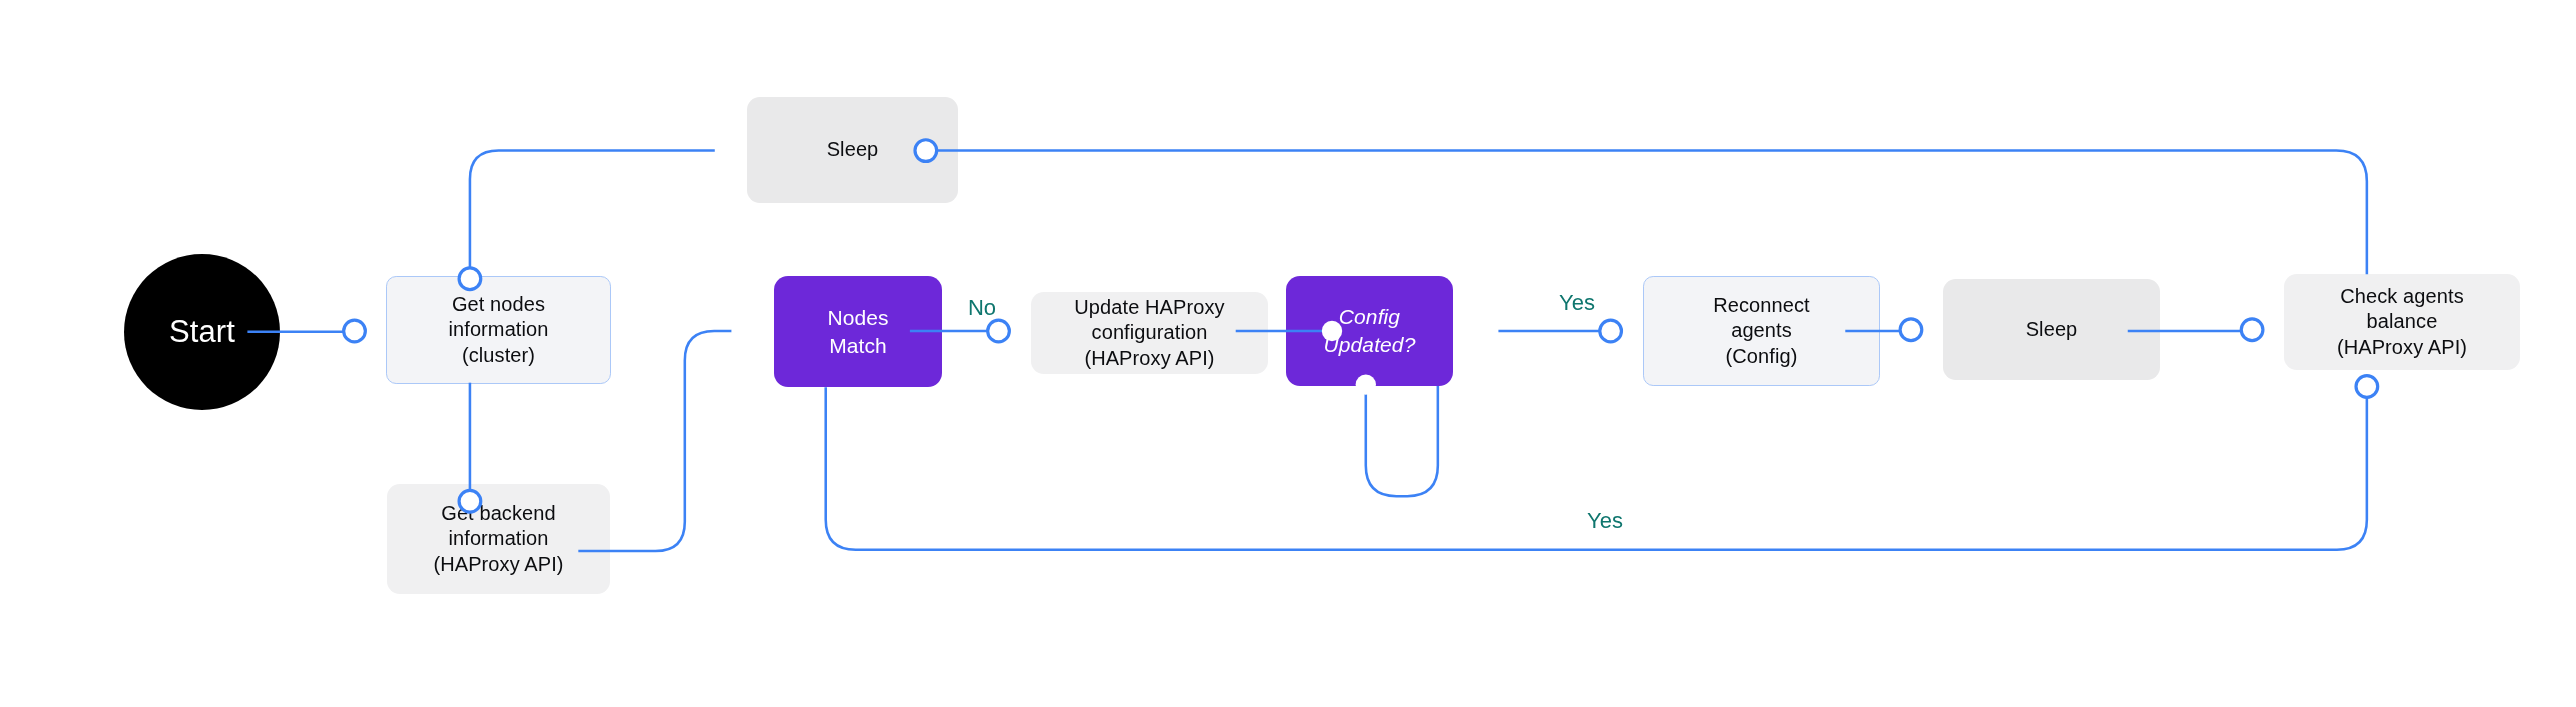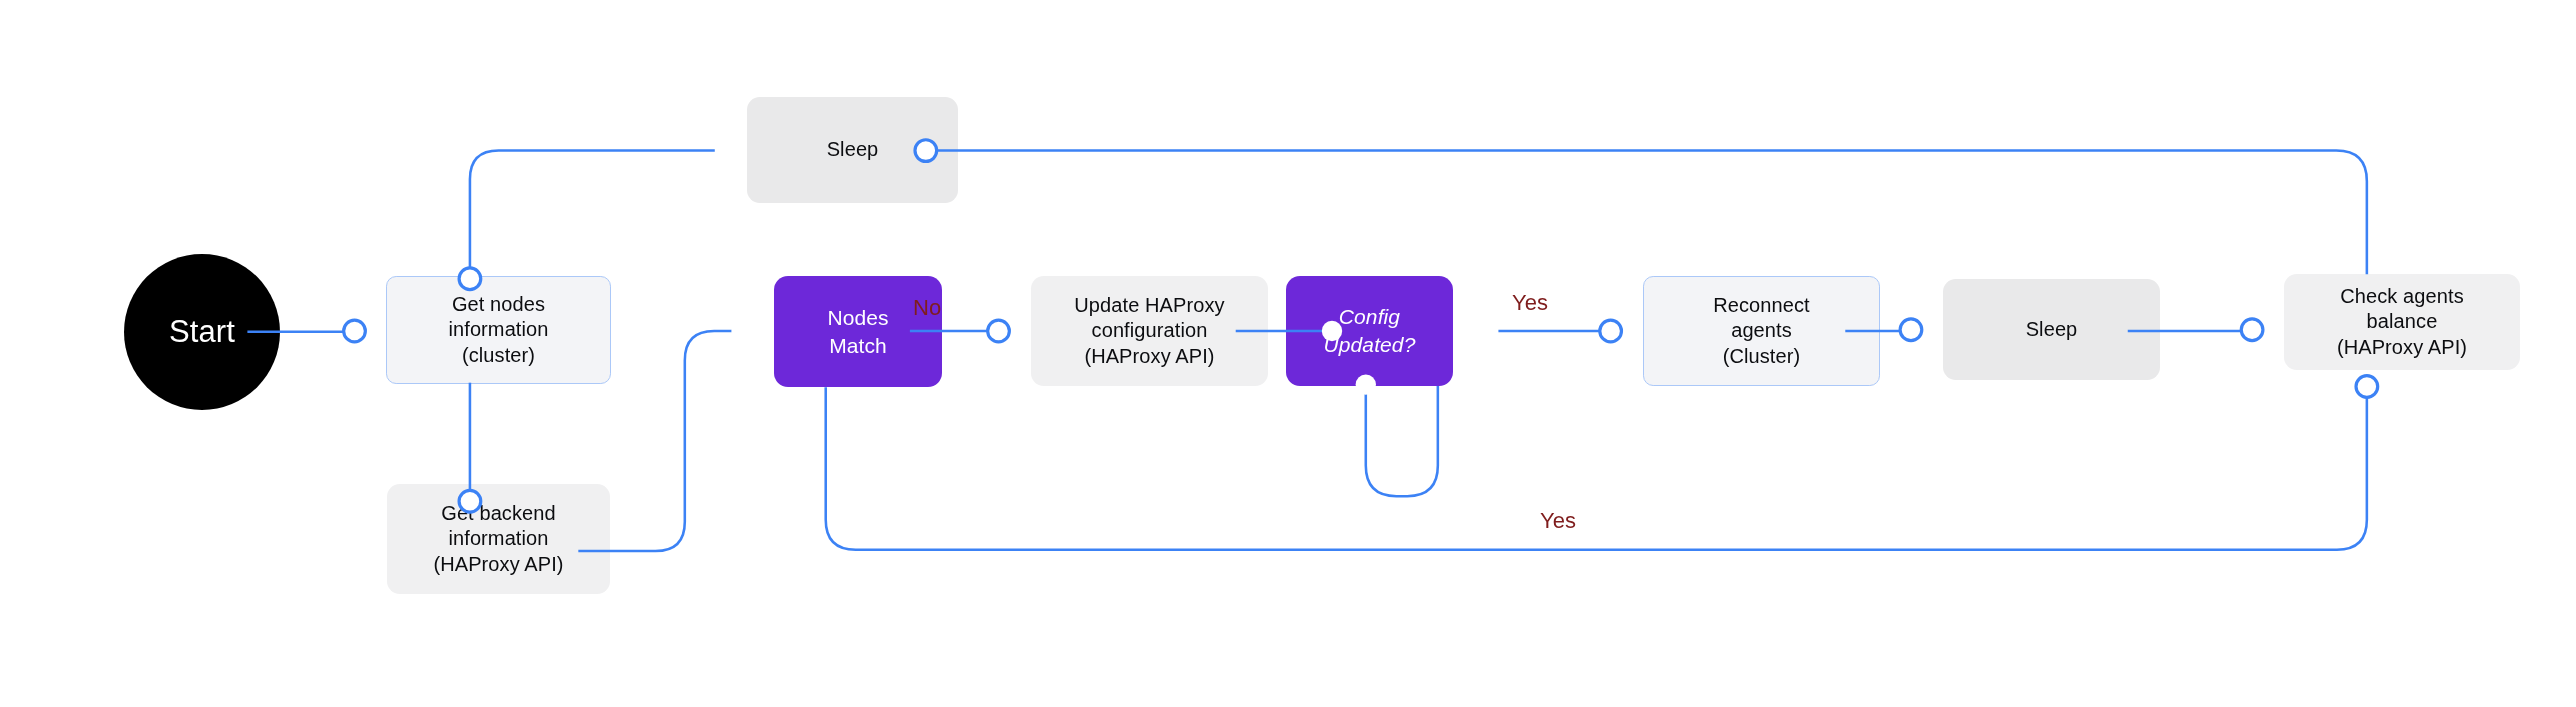--- a/index.html
+++ b/index.html
@@ -71,24 +71,24 @@
   }
   .node-start {
     background: #000000;
     color: #ffffff;
     border-radius: 50%;
     font-size: 31px;
   }
   .edge-label {
     position: absolute;
     width: 83px;
-    text-align: left;
+    text-align: right;
     font-size: 22px;
     line-height: 24px;
-    color: #7f1d1d;
+    color: #0f766e;
   }
 </style>
 </head>
 <body>
 
 <div class="canvas">
 
   <div class="node node-start" style="left:92px; top:254px; width:156px; height:156px;">
     <span>Start</span>
   </div>
@@ -107,35 +107,35 @@
     <span>Get backend
 information
 (HAProxy API)</span>
   </div>
 
   <div class="node node-blue" style="left:742px; top:276px; width:168px; height:111px;">
     <span>Nodes
 Match</span>
   </div>
 
-  <div class="node node-gray" style="left:999px; top:276px; width:237px; height:110px;">
+  <div class="node node-gray" style="left:999px; top:292px; width:237px; height:82px;">
     <span>Update HAProxy
 configuration
 (HAProxy API)</span>
   </div>
 
   <div class="node node-blue" style="left:1254px; top:276px; width:167px; height:110px;font-style:italic;">
     <span>Config
 Updated?</span>
   </div>
 
   <div class="node node-outlined" style="left:1611px; top:276px; width:235px; height:108px;">
     <span>Reconnect
 agents
-(Cluster)</span>
+(Config)</span>
   </div>
 
   <div class="node node-sleep" style="left:1911px; top:279px; width:217px; height:101px;">
     <span>Sleep</span>
   </div>
 
   <div class="node node-gray" style="left:2252px; top:274px; width:236px; height:96px;">
     <span>Check agents
 balance
 (HAProxy API)</span>

